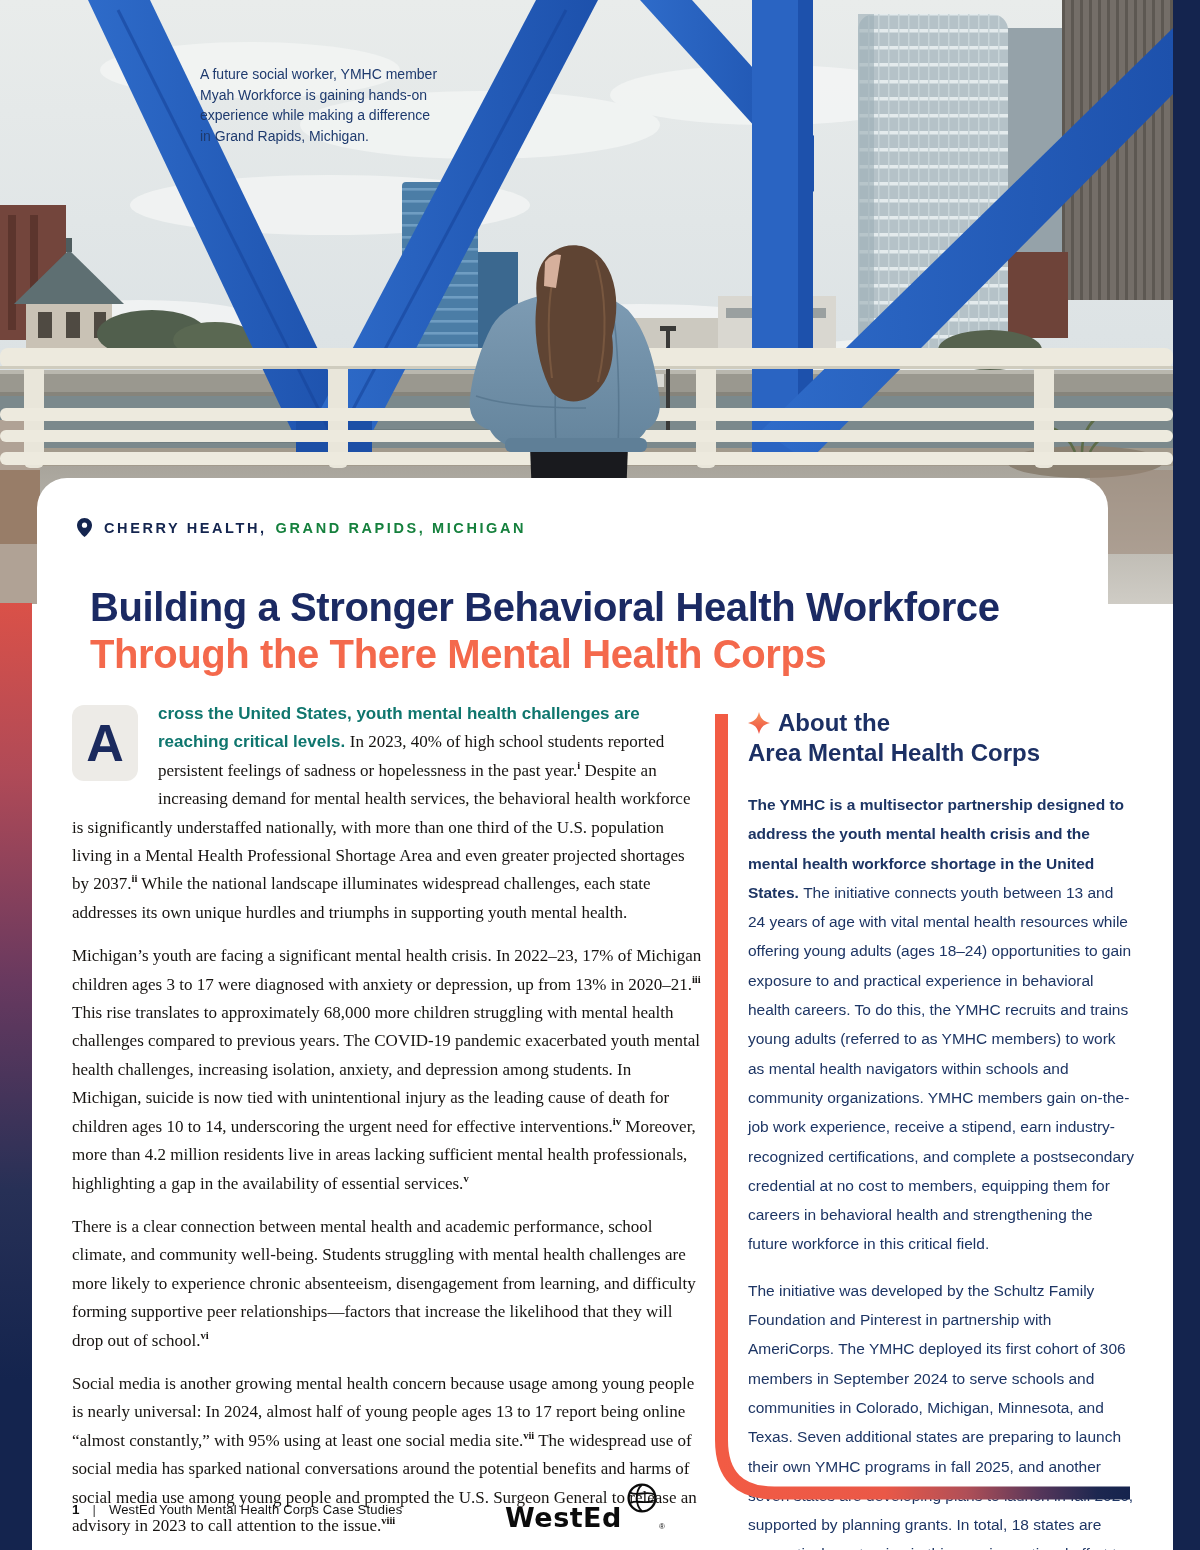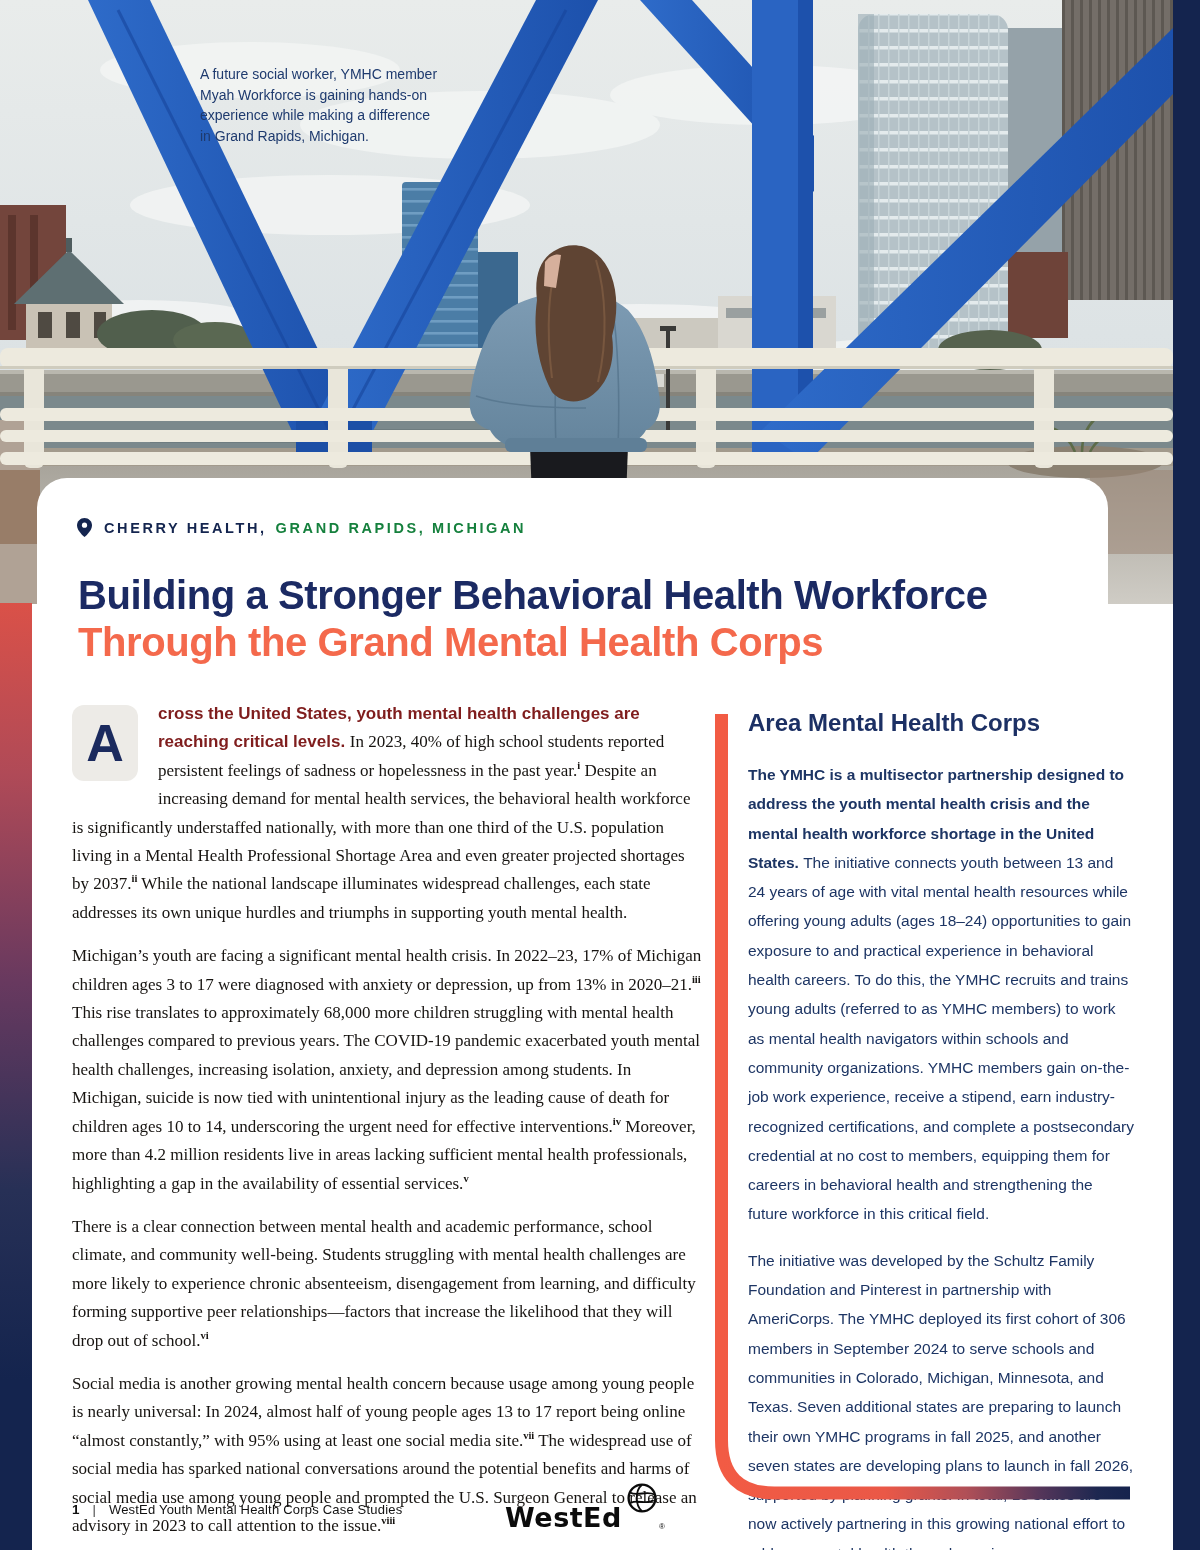--- a/index.html
+++ b/index.html
@@ -29,21 +29,21 @@
          font-weight:700;font-size:40px;line-height:47px;letter-spacing:-0.4px;}
   .title .t1{display:block;color:#1b2a63;}
   .title .t2{display:block;color:#f4694c;}
 
   
   .columns{position:absolute;left:72px;top:700px;width:1062px;display:flex;z-index:4;}
   .article-col{width:630px;flex:0 0 auto;}
   .article-col p{margin:0 0 15px 0;font-family:"Liberation Serif",serif;
       font-size:17px;line-height:28.4px;color:#171411;}
   .article-col .seg-b{font-family:"Liberation Sans",sans-serif;font-weight:700;
-      font-size:17px;color:#7f1d1d;}
+      font-size:17px;color:#0f766e;}
   sup.seg-sup{font-size:10.5px;line-height:0;font-weight:600;}
   .dropcap{float:left;width:66px;height:76px;margin:5px 20px 26px 0;background:#edebe7;
       border-radius:12px;font-family:"Liberation Sans",sans-serif;font-weight:700;
       font-size:52px;line-height:76px;text-align:center;color:#1b2a5e;}
 
   .sidebar-col{position:relative;margin-left:46px;width:386px;flex:0 0 auto;}
   .sidebar-frame{position:absolute;left:-33px;top:8px;width:420px;height:800px;pointer-events:none;}
   .sidebar-heading{display:block;font-weight:700;font-size:24px;line-height:30px;color:#1c3064;margin:8px 0 0 0;}
   .sidebar-heading .h-row1{display:flex;align-items:center;}
   .sparkle{width:22px;height:22px;margin-right:8px;flex:0 0 auto;}
@@ -231,23 +231,23 @@
   <div class="card">
     <div class="location-row">
       <svg class="pin" viewBox="0 0 15 19">
         <path d="M7.5,0 C3.35,0 0,3.3 0,7.4 C0,12.9 7.5,19 7.5,19 C7.5,19 15,12.9 15,7.4 C15,3.3 11.65,0 7.5,0 Z" fill="#14254f"></path>
         <circle cx="7.5" cy="7.2" r="2.6" fill="#ffffff"></circle>
       </svg>
       <span class="loc-primary">CHERRY HEALTH,</span>
       <span class="loc-secondary">GRAND RAPIDS, MICHIGAN</span>
     </div>
 
-    <h1 class="title" style="margin:6px;">
+    <h1 class="title" style="margin:18px;">
       <span class="t1">Building a Stronger Behavioral Health Workforce</span>
-      <span class="t2">Through the Grand Mental Health Corps</span>
+      <span class="t2">Through the There Mental Health Corps</span>
     </h1>
   </div>
 
   <div class="columns">
 
     <div class="article-col">
       <p><span class="dropcap">A</span><span class="seg-b">cross the United States, youth mental health challenges are reaching critical levels. </span><span class="seg-r">In 2023, 40% of high school students reported persistent feelings of sadness or hopelessness in the past year.</span><sup class="seg-sup">i</sup><span class="seg-r"> Despite an increasing demand for mental health services, the behavioral health workforce is significantly understaffed nationally, with more than one third of the U.S. population living in a Mental Health Professional Shortage Area and even greater projected shortages by 2037.</span><sup class="seg-sup">ii</sup><span class="seg-r"> While the national landscape illuminates widespread challenges, each state addresses its own unique hurdles and triumphs in supporting youth mental health.</span></p>
       <p><span class="seg-r">Michigan’s youth are facing a significant mental health crisis. In 2022–23, 17% of Michigan children ages 3 to 17 were diagnosed with anxiety or depression, up from 13% in 2020–21.</span><sup class="seg-sup">iii</sup><span class="seg-r"> This rise translates to approximately 68,000 more children struggling with mental health challenges compared to previous years. The COVID-19 pandemic exacerbated youth mental health challenges, increasing isolation, anxiety, and depression among students. In Michigan, suicide is now tied with unintentional injury as the leading cause of death for children ages 10 to 14, underscoring the urgent need for effective interventions.</span><sup class="seg-sup">iv</sup><span class="seg-r"> Moreover, more than 4.2 million residents live in areas lacking sufficient mental health professionals, highlighting a gap in the availability of essential services.</span><sup class="seg-sup">v</sup></p>
       <p><span class="seg-r">There is a clear connection between mental health and academic performance, school climate, and community well-being. Students struggling with mental health challenges are more likely to experience chronic absenteeism, disengagement from learning, and difficulty forming supportive peer relationships—factors that increase the likelihood that they will drop out of school.</span><sup class="seg-sup">vi</sup></p>
       <p><span class="seg-r">Social media is another growing mental health concern because usage among young people is nearly universal: In 2024, almost half of young people ages 13 to 17 report being online “almost constantly,” with 95% using at least one social media site.</span><sup class="seg-sup">vii</sup><span class="seg-r"> The widespread use of social media has sparked national conversations around the potential benefits and harms of social media use among young people and prompted the U.S. Surgeon General to release an advisory in 2023 to call attention to the issue.</span><sup class="seg-sup">viii</sup></p>
@@ -262,20 +262,32 @@
             <stop offset="0.60" stop-color="#b04f57"></stop>
             <stop offset="0.78" stop-color="#55365a"></stop>
             <stop offset="0.92" stop-color="#1d2750"></stop>
             <stop offset="1" stop-color="#15234d"></stop>
           </linearGradient>
         </defs>
         <path d="M6.5,6 L6.5,732 Q6.5,785 59.5,785 L415,785" fill="none" stroke="url(#frameGrad)" stroke-width="13"></path>
       </svg>
 
       <div class="sidebar-heading">
+        <span class="h-row1">
+          <svg class="sparkle" viewBox="0 0 22 22">
+            <defs>
+              <linearGradient id="starGrad" x1="0" y1="0" x2="0" y2="1">
+                <stop offset="0" stop-color="#f6925a"></stop>
+                  <stop offset="1" stop-color="#ee4f43"></stop>
+              </linearGradient>
+            </defs>
+            <path d="M11,0 C12.6,6.6 15.4,9.4 22,11 C15.4,12.6 12.6,15.4 11,22 C9.4,15.4 6.6,12.6 0,11 C6.6,9.4 9.4,6.6 11,0 Z" fill="url(#starGrad)"></path>
+          </svg>
+          <span>About the</span>
+        </span>
         <span>Area Mental Health Corps</span>
       </div>
 
       <p><span class="seg-b">The YMHC is a multisector partnership designed to address the youth mental health crisis and the mental health workforce shortage in the United States. </span><span class="seg-r">The initiative connects youth between 13 and 24 years of age with vital mental health resources while offering young adults (ages 18–24) opportunities to gain exposure to and practical experience in behavioral health careers. To do this, the YMHC recruits and trains young adults (referred to as YMHC members) to work as mental health navigators within schools and community organizations. YMHC members gain on-the-job work experience, receive a stipend, earn industry-recognized certifications, and complete a postsecondary credential at no cost to members, equipping them for careers in behavioral health and strengthening the future workforce in this critical field.</span></p>
       <p><span class="seg-r">The initiative was developed by the Schultz Family Foundation and Pinterest in partnership with AmeriCorps. The YMHC deployed its first cohort of 306 members in September 2024 to serve schools and communities in Colorado, Michigan, Minnesota, and Texas. Seven additional states are preparing to launch their own YMHC programs in fall 2025, and another seven states are developing plans to launch in fall 2026, supported by planning grants. In total, 18 states are now actively partnering in this growing national effort to address mental health through service.</span></p>
     </div>
   </div>
 
   <div class="footer">
     <span class="pgnum">1</span>

